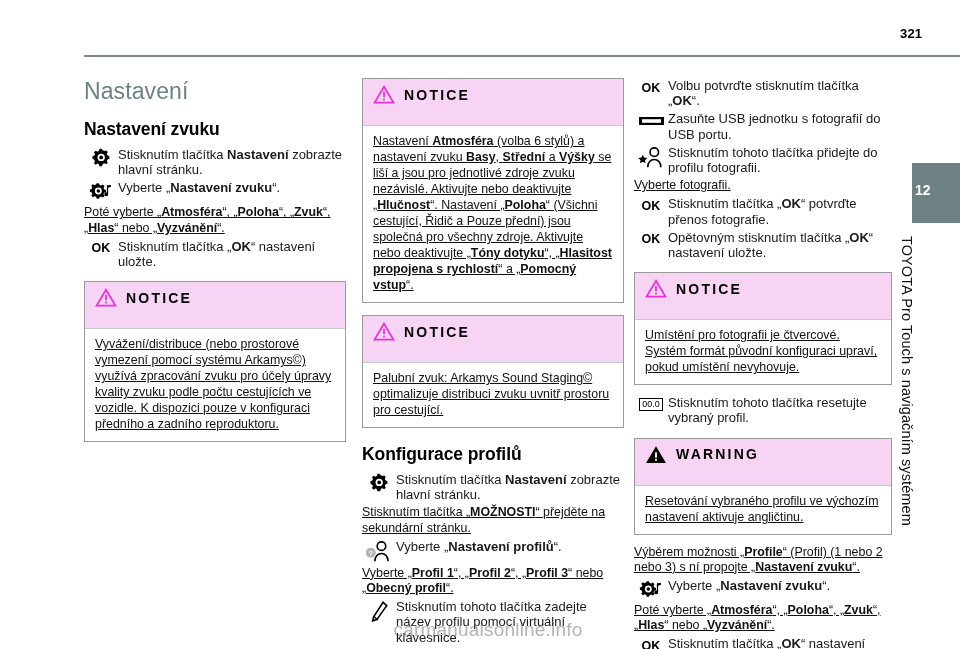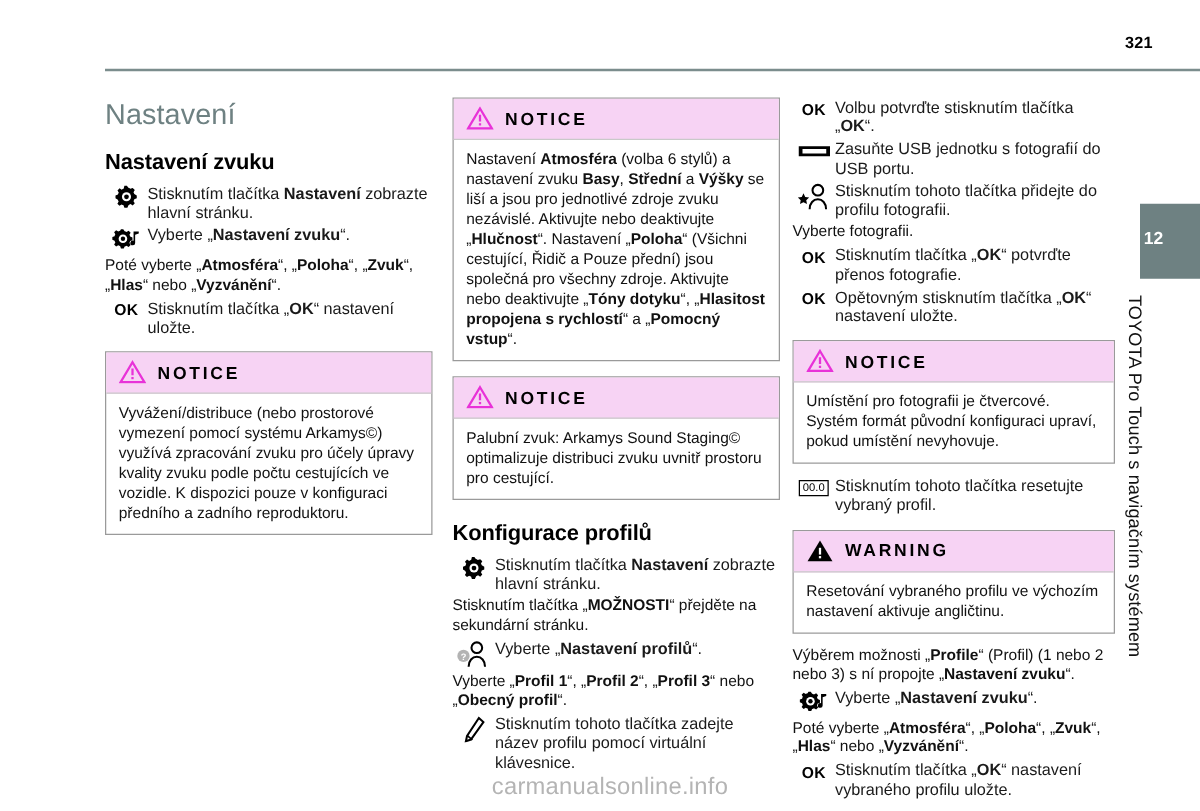--- a/index.html
+++ b/index.html
@@ -64,21 +64,21 @@
   h2.sub{
     margin:0 0 7px 0;
     font-size:17.5px;font-weight:bold;color:#000;
     letter-spacing:-.1px;
   }
   h2.sub.spaced{margin-top:16px;}
 
   
   p{
     margin:0 0 2px 0;
-    font-size:12.4px;line-height:15.2px;color:#111;
+    font-size:12.4px;line-height:15.2px;color:#111;text-decoration:underline;
   }
   b{font-weight:bold;}
 
   
   .row{
     display:flex;align-items:flex-start;
     margin:3px 0 3px 0;
   }
   .row .ic{
     flex:0 0 34px;
@@ -100,21 +100,21 @@
   }
 
   
   .callout{
     border:1px solid #9a9a9a;
     margin:12px 0 10px 0;
     background:#fff;
   }
   .callout .chead{
     background:#f7d3f4;
-    padding:6px 10px 7px 10px;
+    padding:6px 10px 21px 10px;
     display:flex;align-items:center;
     border-bottom:1px solid #c9c9c9;
   }
   .callout .ctitle{
     font-size:14px;font-weight:bold;letter-spacing:2.2px;
     color:#000;margin-left:9px;
   }
   .callout .cbody{
     padding:7px 10px 9px 10px;
   }

